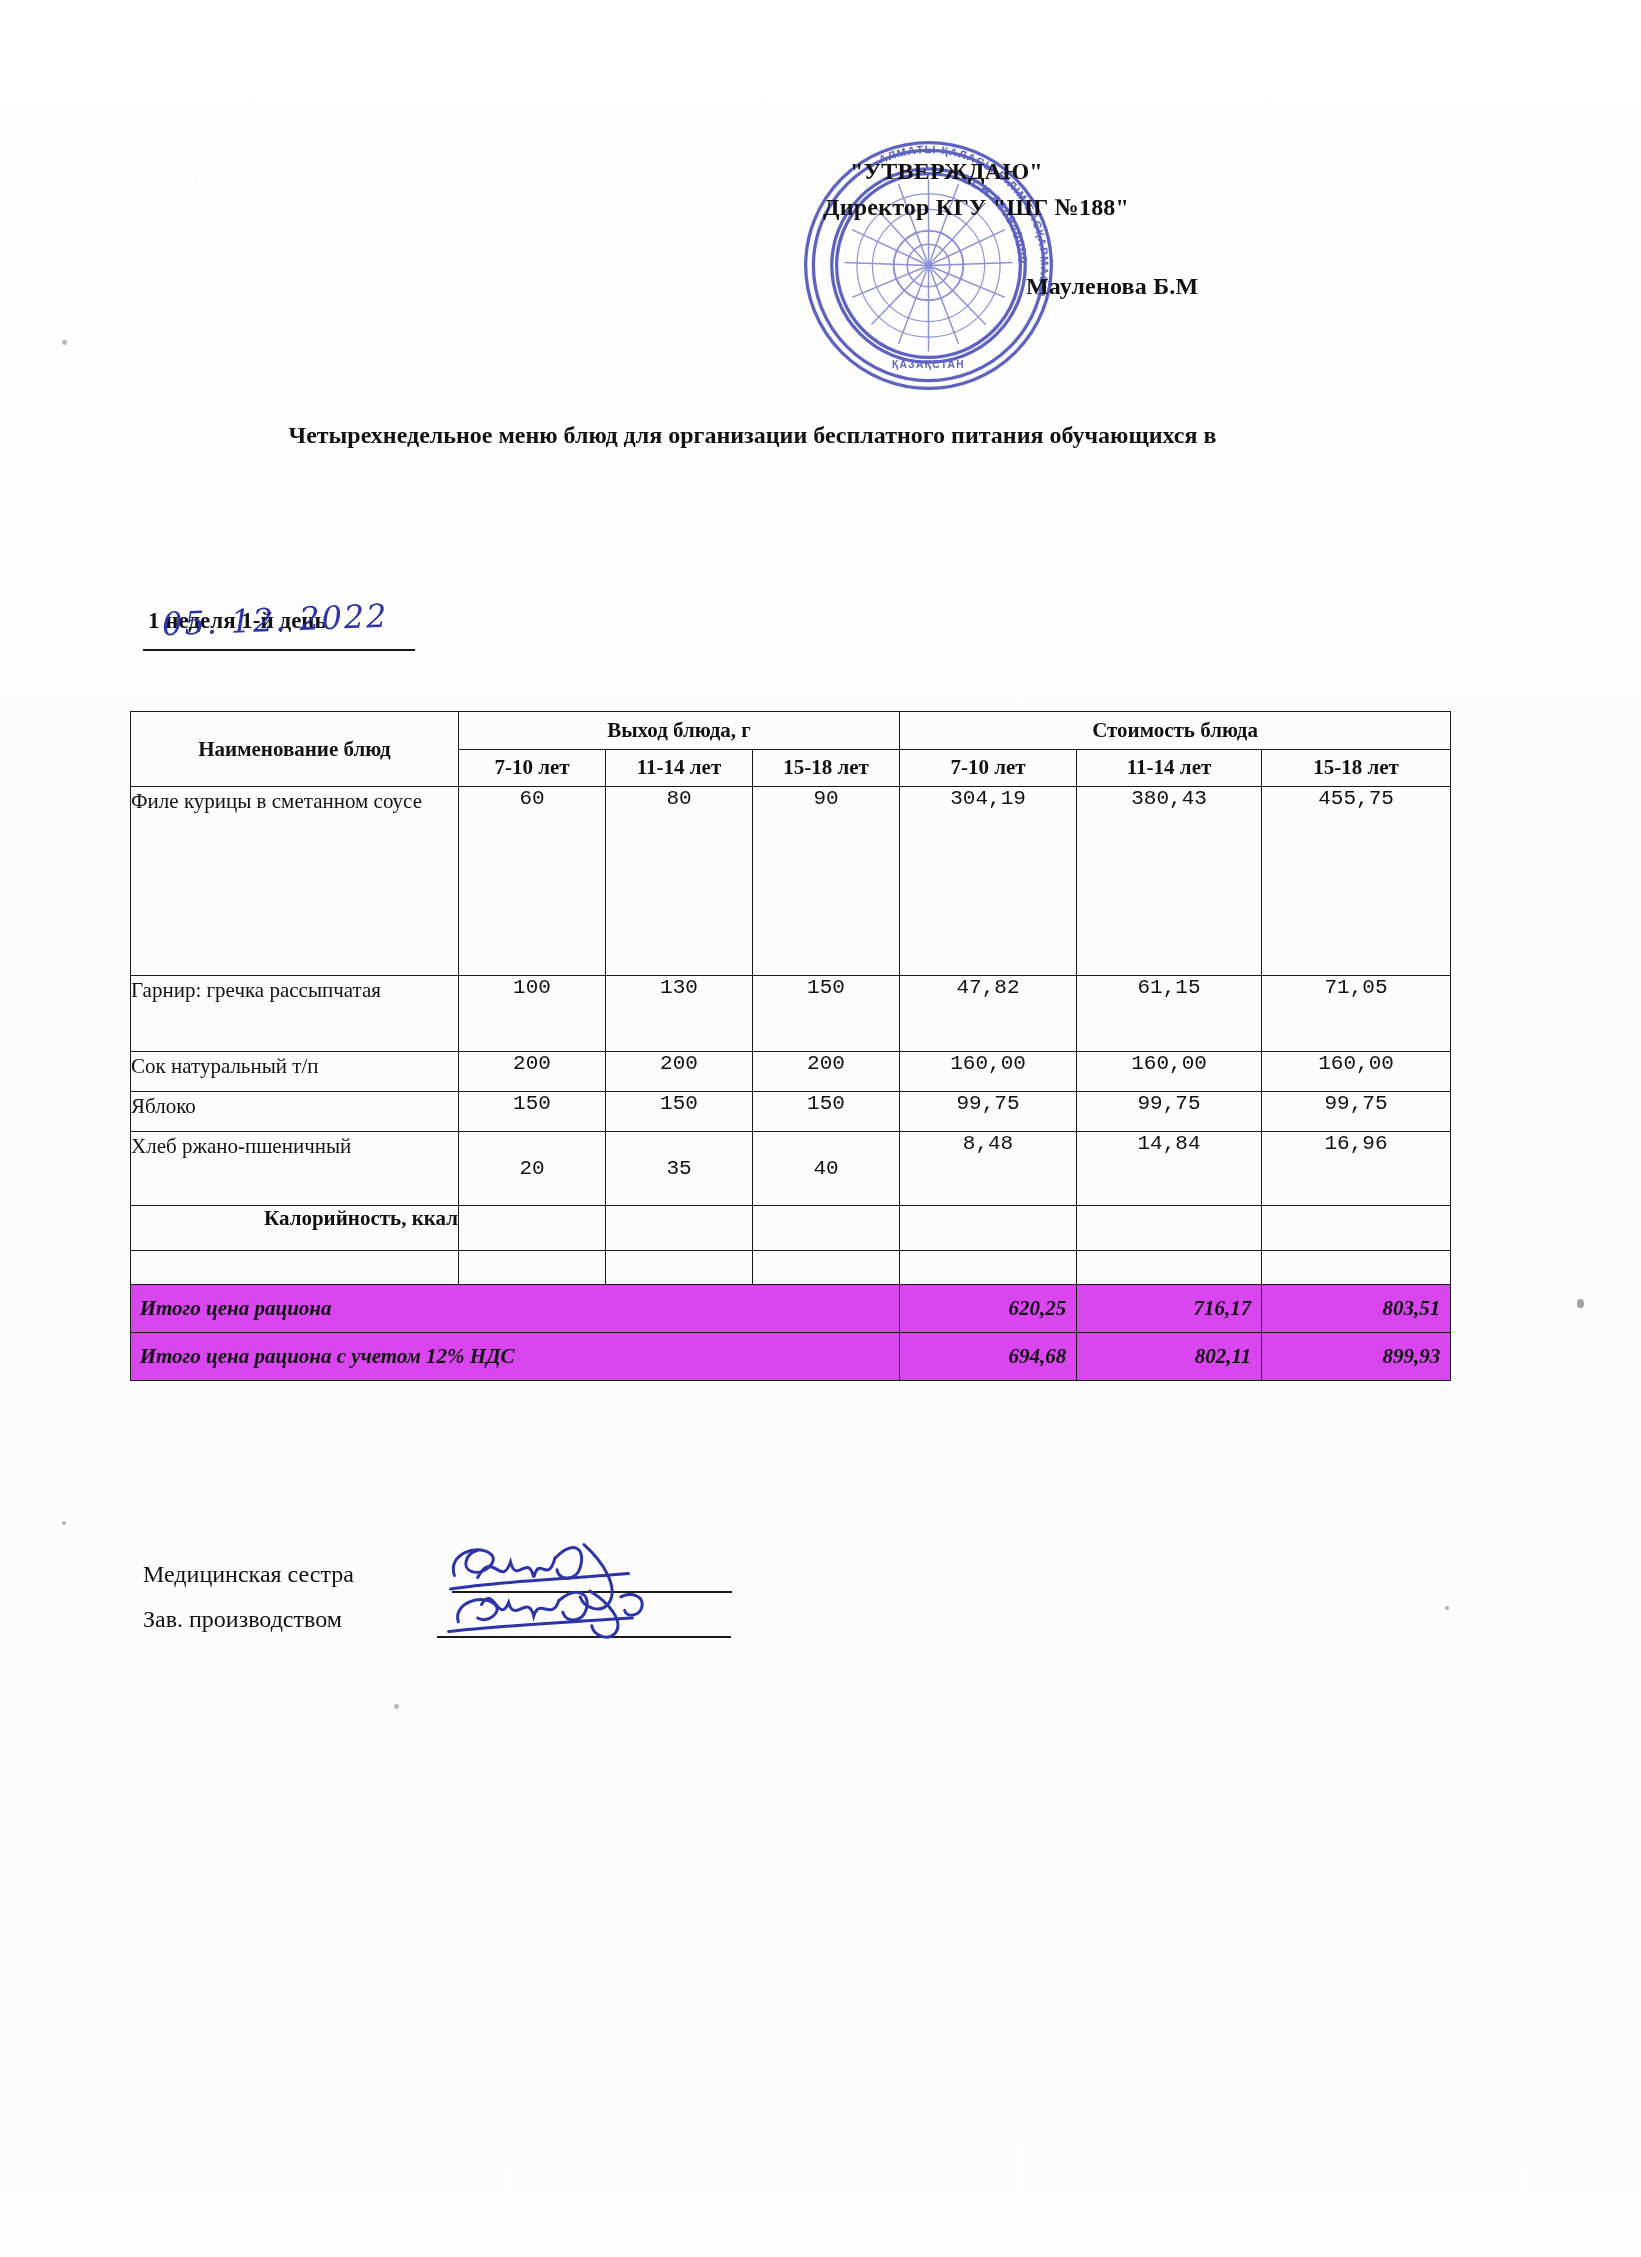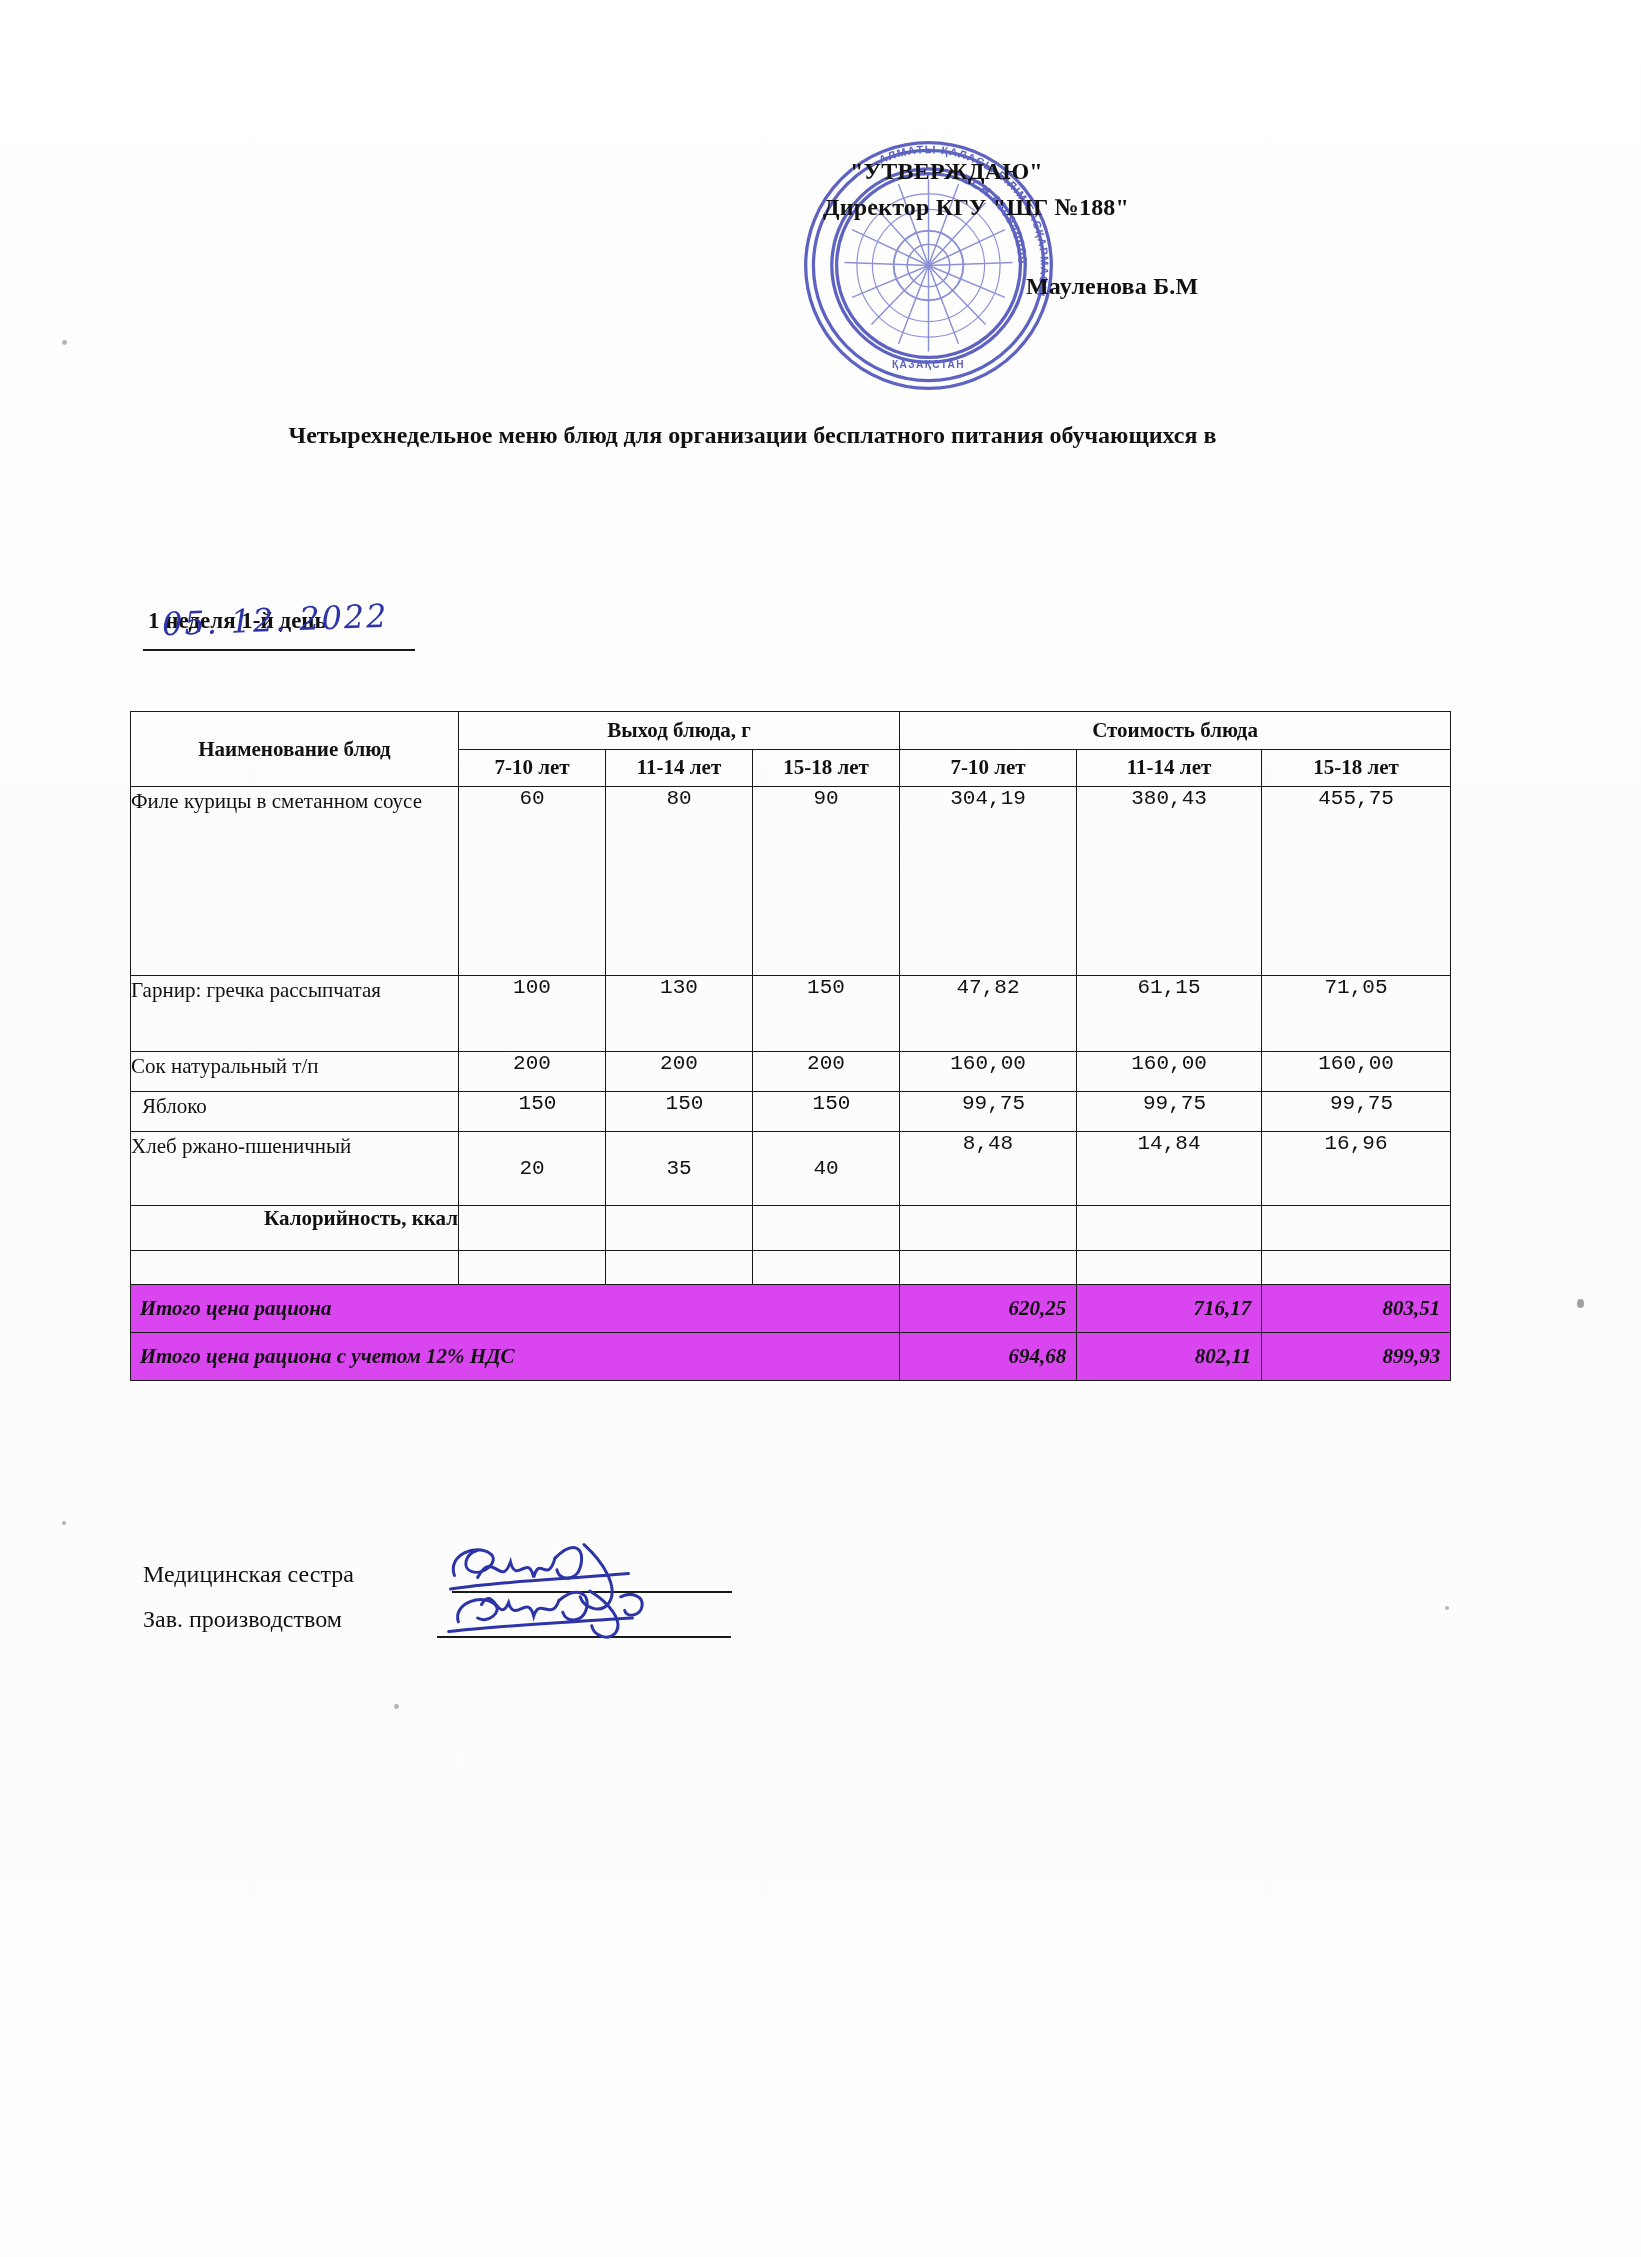--- a/index.html
+++ b/index.html
@@ -155,21 +155,21 @@
   td.num {
     text-align: center;
     padding-top: 7.7px;
     font-family: Liberation Mono, monospace;
   }
   td.num.mid { vertical-align: middle; }
 
   tr.r-chicken td { height: 188px; }
   tr.r-garnish td { height: 75px; }
   tr.r-juice td   { height: 39px; }
-  tr.r-apple td   { height: 39px; padding-left: 11px; }
+  tr.r-apple td   { height: 39px; }
   tr.r-bread td   { height: 73px; }
   tr.r-kcal td    { height: 44px; text-align: right; }
   tr.r-blank td   { height: 33px; }
 
   td.kcal-label {
     font-weight: bold;
     text-align: left;
     padding: 6.8px 5.8px 5.8px 8.7px;
   }
 

